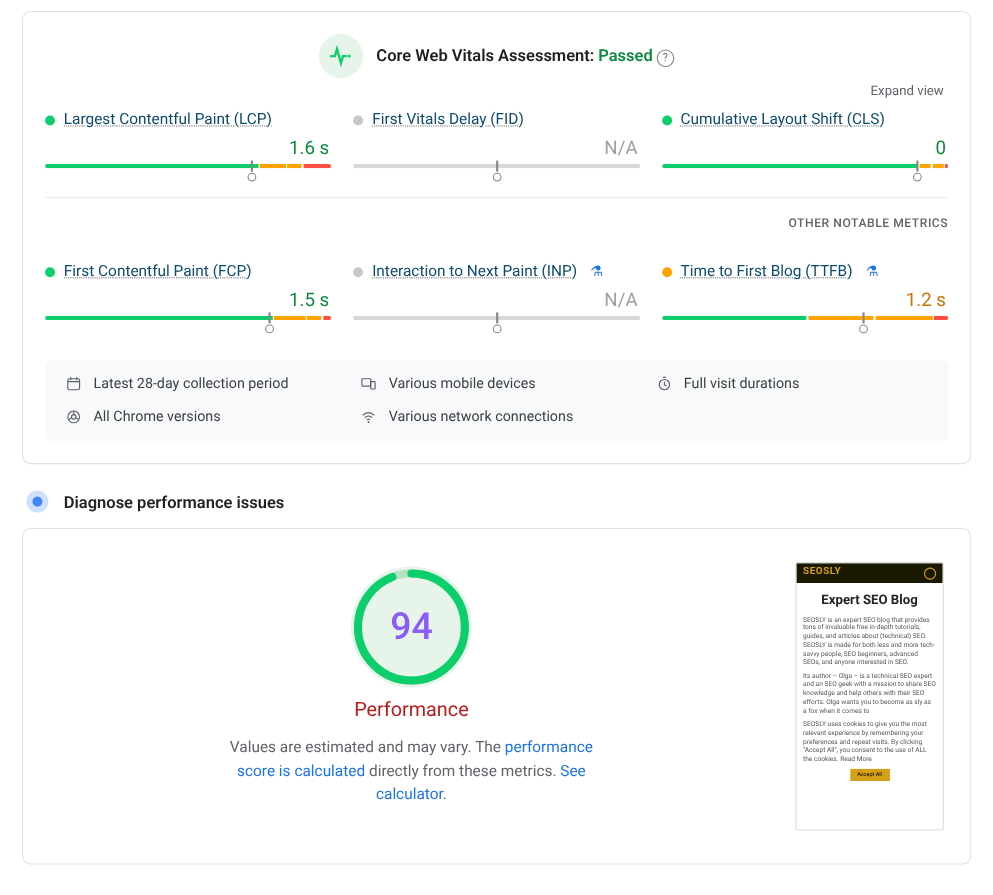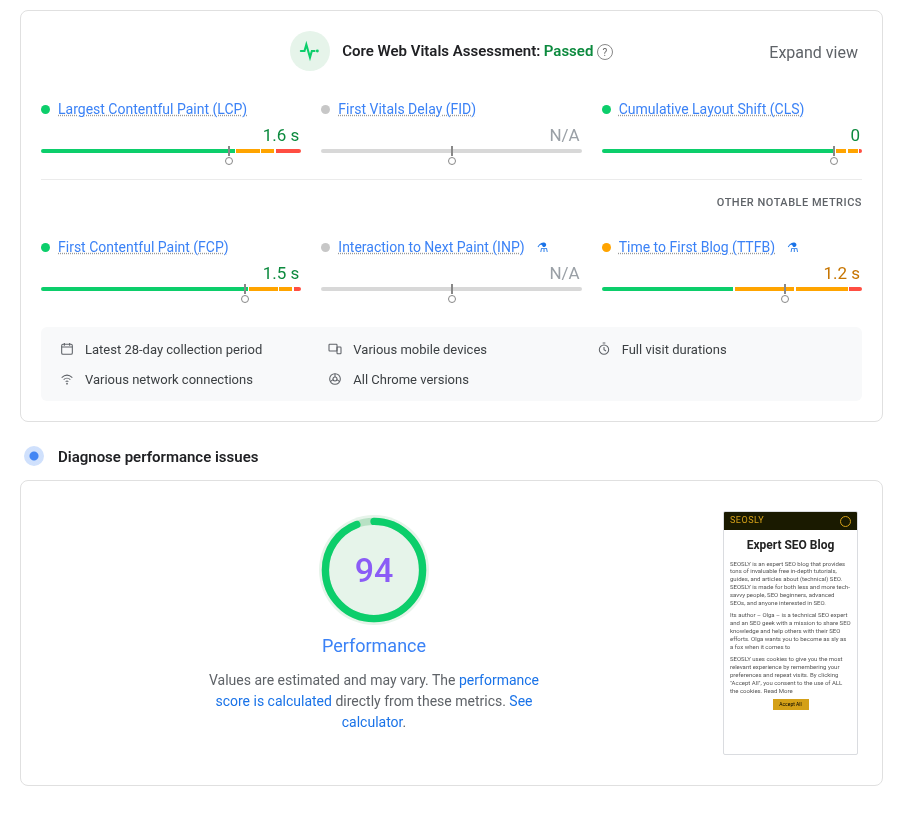--- a/index.html
+++ b/index.html
@@ -4,29 +4,29 @@
 <style>
   * { box-sizing: border-box; margin: 0; padding: 0; }
   body { font-family: -apple-system, BlinkMacSystemFont, "Segoe UI", Roboto, Arial, sans-serif; background: #fff; color: #333; font-size: 14px; width: 903px; }
   .card { border: 1px solid #e0e0e0; border-radius: 8px; margin: 10px 20px 20px; background: #fff; }
   .cwv-header { display: flex; align-items: center; justify-content: center; gap: 12px; padding: 20px 20px 0; position: relative; }
   .vitals-icon { width: 40px; height: 40px; border-radius: 50%; background: #e6f4ea; display: flex; align-items: center; justify-content: center; }
   .vitals-icon svg { width: 22px; height: 22px; }
   .cwv-title { font-size: 15px; font-weight: 600; color: #202124; }
   .cwv-status { color: #0c8a3e; font-weight: 600; }
   .help-icon { width: 16px; height: 16px; border: 1px solid #888; border-radius: 50%; display: inline-flex; align-items: center; justify-content: center; font-size: 10px; color: #666; cursor: pointer; }
-  .expand { position: absolute; right: 24px; top: 32px; font-size: 16px; color: #5f6368; cursor: pointer; }
+  .expand { position: absolute; right: 24px; top: 64px; font-size: 12px; color: #5f6368; cursor: pointer; }
   .metrics-row { display: flex; gap: 20px; padding: 30px 20px 20px; }
   .metric { flex: 1; }
   .metric-title-row { display: flex; align-items: center; gap: 8px; }
   .dot { width: 9px; height: 9px; border-radius: 50%; flex-shrink: 0; }
   .dot.green { background: #0cce6b; }
   .dot.gray  { background: #c7c7c7; }
   .dot.orange{ background: #ffa400; }
-  .metric-name { color: #3b82f6; text-decoration: underline dotted #999; cursor: pointer; }
+  .metric-name { color: #0c4a6e; text-decoration: underline dotted #999; cursor: pointer; }
   .flask { color: #1a73e8; font-size: 13px; margin-left: 4px; }
   .metric-value { text-align: right; font-size: 17px; margin: 8px 2px 4px 0; }
   .val-green { color: #0c8a3e; }
   .val-gray  { color: #9aa0a6; }
   .val-orange{ color: #c77500; }
   .bar-wrap { position: relative; height: 10px; }
   .bar { display: flex; height: 4px; width: 100%; border-radius: 2px; overflow: hidden; }
   .seg { height: 100%; }
   .seg.g { background: #0cce6b; }
   .seg.o { background: #ffa400; }
@@ -42,30 +42,30 @@
   .note a { color: #3c4043; text-decoration: underline; }
   .diagnose-row { display: flex; align-items: flex-end; gap: 14px; margin: 24px 24px 14px; }
   .pulse { width: 20px; height: 20px; border-radius: 50%; background: radial-gradient(circle, #4285f4 0 4px, rgba(66,133,244,0.25) 5px 10px, transparent 11px); }
   .diagnose-title { font-size: 15px; font-weight: 600; color: #202124; }
   .perf-card { display: flex; padding: 30px 24px; gap: 20px; }
   .perf-left { flex: 1; text-align: center; display:flex; flex-direction:column; align-items:center; }
   .gauge-wrap { position: relative; width: 110px; height: 110px; margin: 4px auto 10px; }
   .gauge-bg { position:absolute; inset:0; border-radius:50%; background: #e6f4ea; }
   .gauge-svg { position:absolute; inset:0; }
   .gauge-num { position:absolute; inset:0; display:flex; align-items:center; justify-content:center; font-size:34px; font-weight:500; color:#8b5cf6; }
-  .perf-name { font-size: 18px; color: #3b82f6; margin-bottom: 14px; }
+  .perf-name { font-size: 18px; color: #b91c1c; margin-bottom: 14px; }
   .desc { font-size: 14px; color: #5f6368; line-height: 1.5; max-width: 360px; margin-bottom: 22px; }
   .desc a { color: #1a73e8; text-decoration: none; }
   .legend { display: flex; gap: 30px; justify-content: center; font-size: 13px; color: #3c4043; align-items:center; }
   .tri { width:0; height:0; border-left:6px solid transparent; border-right:6px solid transparent; border-bottom:11px solid #ff4e42; display:inline-block; margin-right:8px; vertical-align:middle;}
   .sq { width:11px; height:11px; background:#ffa400; display:inline-block; margin-right:8px; vertical-align:middle;}
   .ci { width:11px; height:11px; background:#0cce6b; border-radius:50%; display:inline-block; margin-right:8px; vertical-align:middle;}
   .preview { width: 135px; border: 1px solid #dadce0; border-radius: 2px; background:#fff; overflow:hidden; font-size: 6px; line-height:1.3; color:#555; padding-bottom:4px;}
   .pv-hdr { background:#1a1a00; height:18px; display:flex; align-items:center; justify-content:space-between; padding:0 6px;}
-  .pv-logo { color:#d4a017; font-weight:400; font-size:9px; letter-spacing:0.5px;}
+  .pv-logo { color:#d4a017; font-weight:700; font-size:9px; letter-spacing:0.5px;}
   .pv-search { width:11px; height:11px; border:1px solid #d4a017; border-radius:50%; position:relative;}
   .pv-title { font-size:12px; font-weight:700; color:#222; text-align:center; padding:8px 4px 6px;}
   .pv-body { padding: 0 6px; }
   .pv-body p { margin-bottom: 5px; }
   .pv-btn { display:block; width:36px; margin:4px auto 0; background:#d4a017; color:#000; font-size:5px; text-align:center; padding:2px 0; }
 </style>
 </head>
 <body>
 
 <div class="card">
@@ -223,35 +223,35 @@
           <svg viewBox="0 0 24 24" width="16" height="16">
             <circle cx="12" cy="13" r="7" fill="none" stroke="#5f6368" stroke-width="1.6"></circle>
             <path d="M12 9v4l3 2M10 3h4" stroke="#5f6368" stroke-width="1.6" fill="none"></path>
           </svg>
         </span>
         <span>Full visit durations</span>
       </div>
     <div class="note">
         <span class="ic">
           <svg viewBox="0 0 24 24" width="16" height="16">
-            <path d="M4 10c5-5 11-5 16 0M7 13c3-3 7-3 10 0M10 16c1.3-1.3 2.7-1.3 4 0" fill="none" stroke="#5f6368" stroke-width="1.6"></path>
-            <circle cx="12" cy="19" r="1.3" fill="#5f6368"></circle>
-          </svg>
-        </span>
-        <span>Various network connections</span>
-      </div>
-    <div class="note">
-        <span class="ic">
-          <svg viewBox="0 0 24 24" width="16" height="16">
             <circle cx="12" cy="12" r="8" fill="none" stroke="#5f6368" stroke-width="1.6"></circle>
             <circle cx="12" cy="12" r="3" fill="none" stroke="#5f6368" stroke-width="1.6"></circle>
             <path d="M12 4v5M5 16l4-3M19 16l-4-3" stroke="#5f6368" stroke-width="1.6"></path>
           </svg>
         </span>
         <span>All Chrome versions</span>
+      </div>
+    <div class="note">
+        <span class="ic">
+          <svg viewBox="0 0 24 24" width="16" height="16">
+            <path d="M4 10c5-5 11-5 16 0M7 13c3-3 7-3 10 0M10 16c1.3-1.3 2.7-1.3 4 0" fill="none" stroke="#5f6368" stroke-width="1.6"></path>
+            <circle cx="12" cy="19" r="1.3" fill="#5f6368"></circle>
+          </svg>
+        </span>
+        <span>Various network connections</span>
       </div>
   </div>
 </div>
 
 <div class="diagnose-row">
   <div class="pulse"></div>
   <div class="diagnose-title">Diagnose performance issues</div>
 </div>
 
 <div class="card perf-card">

